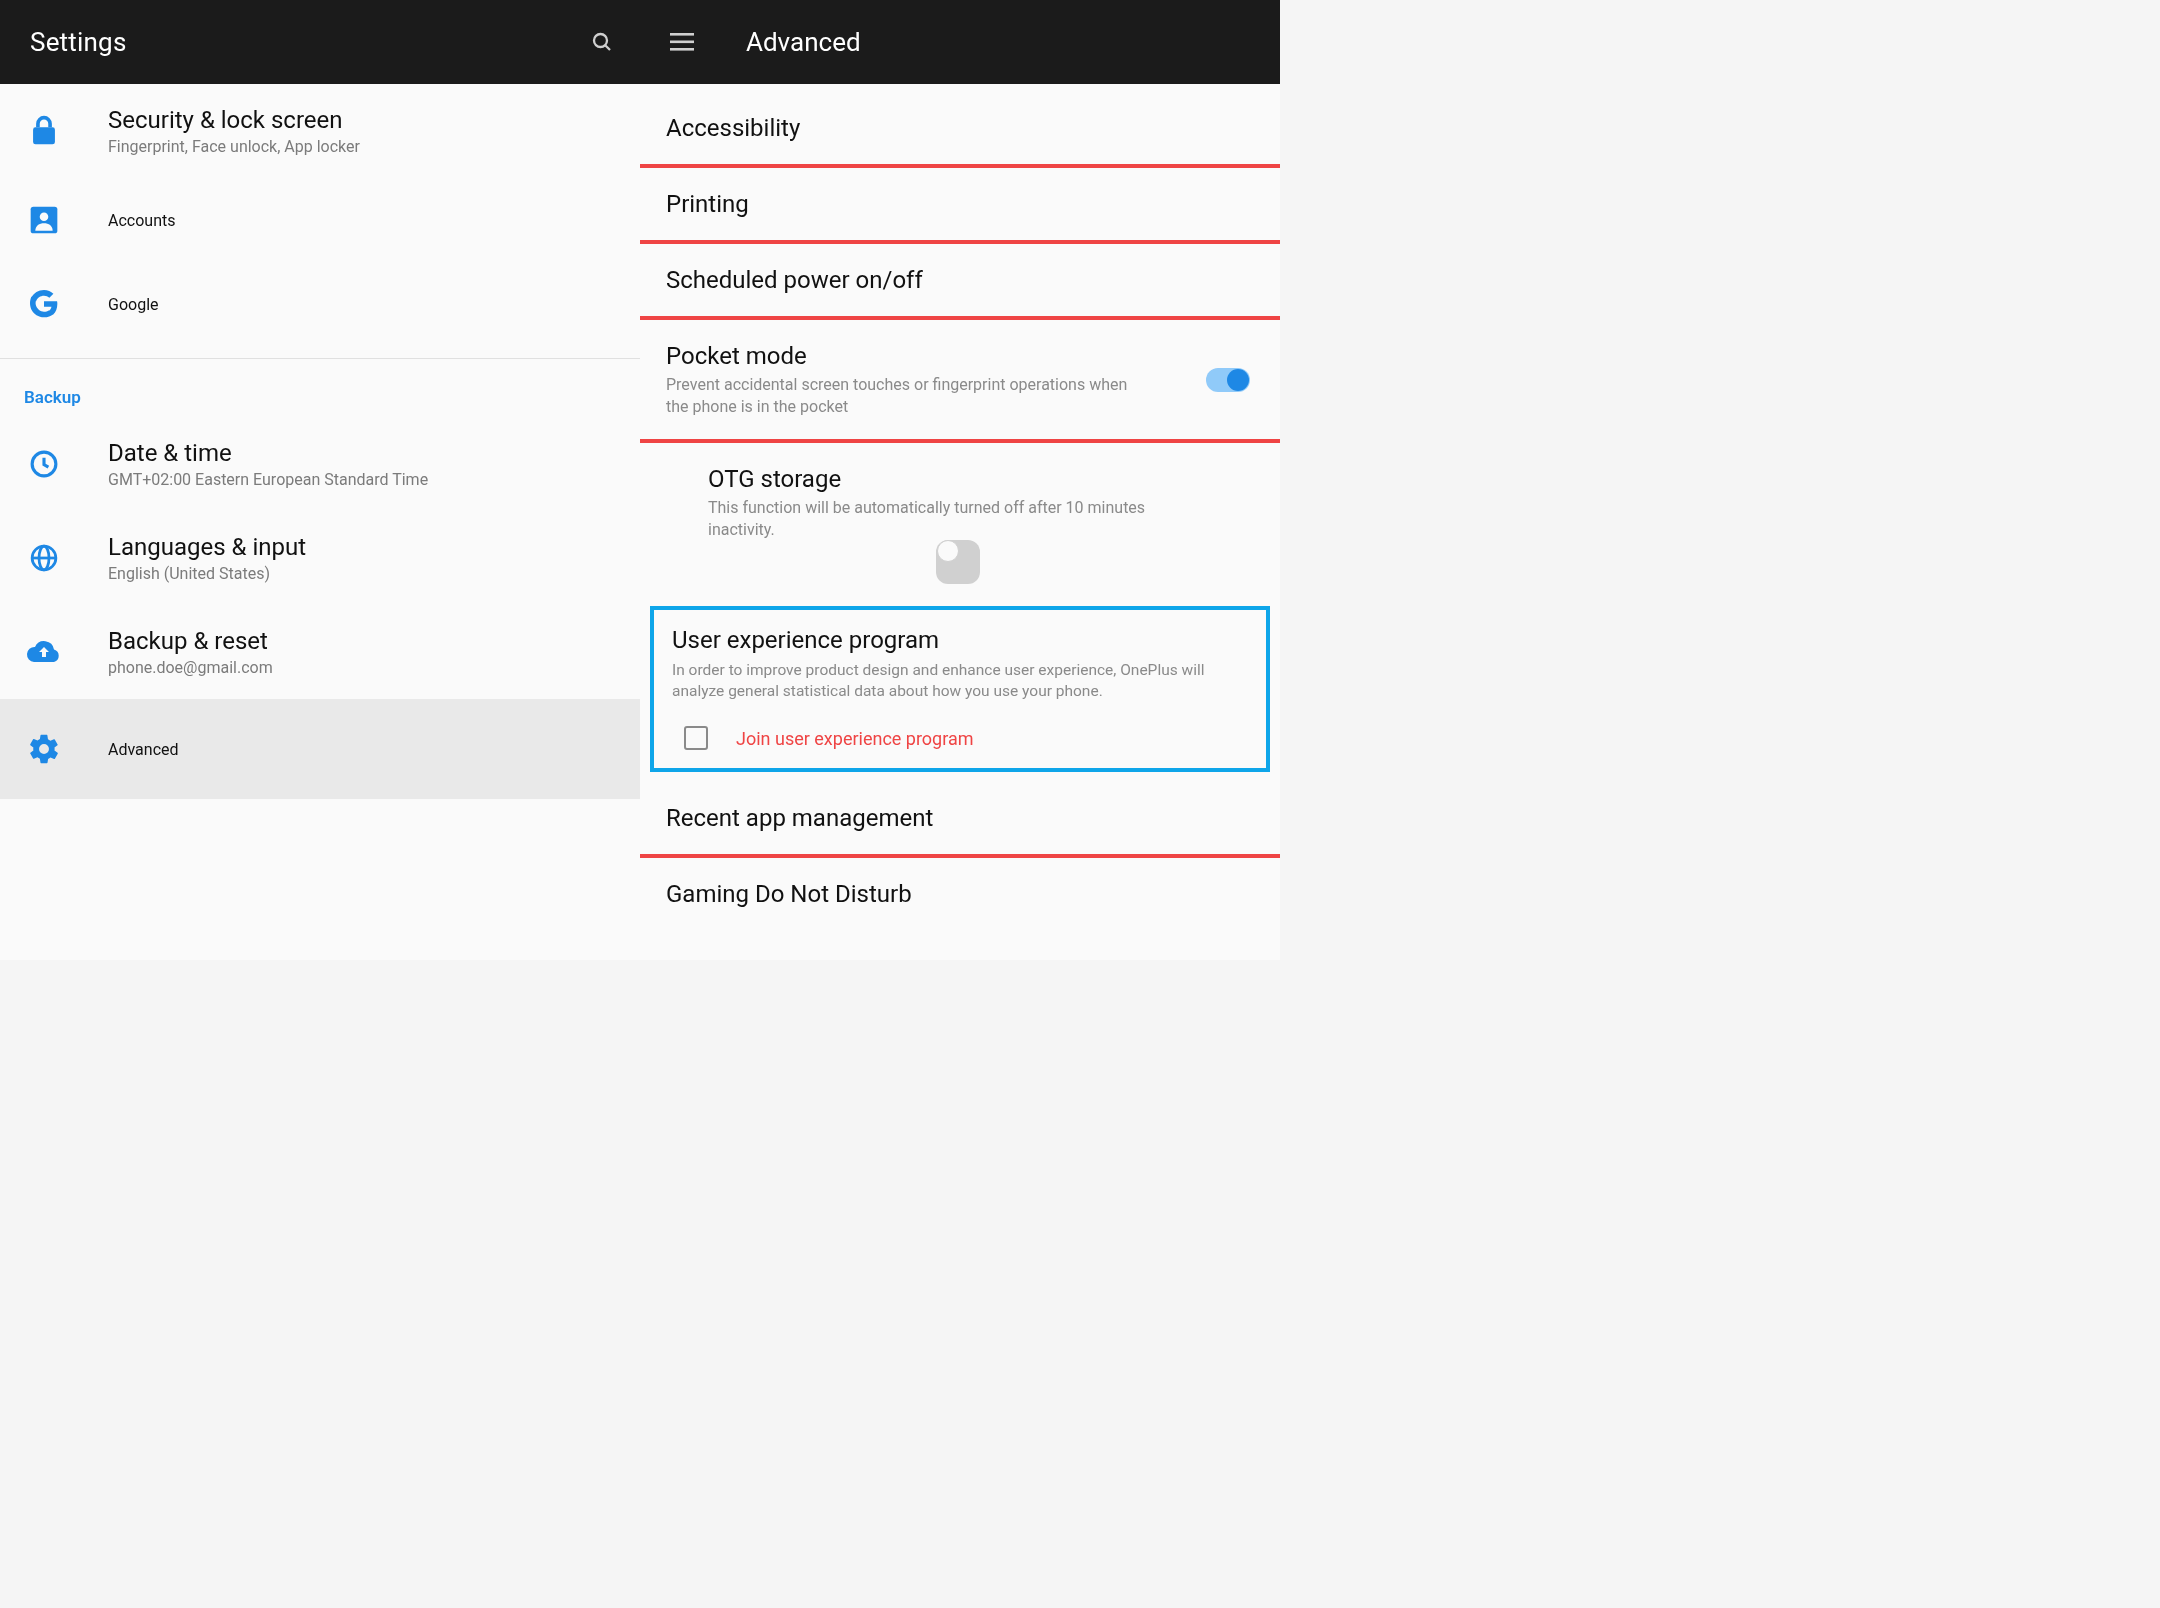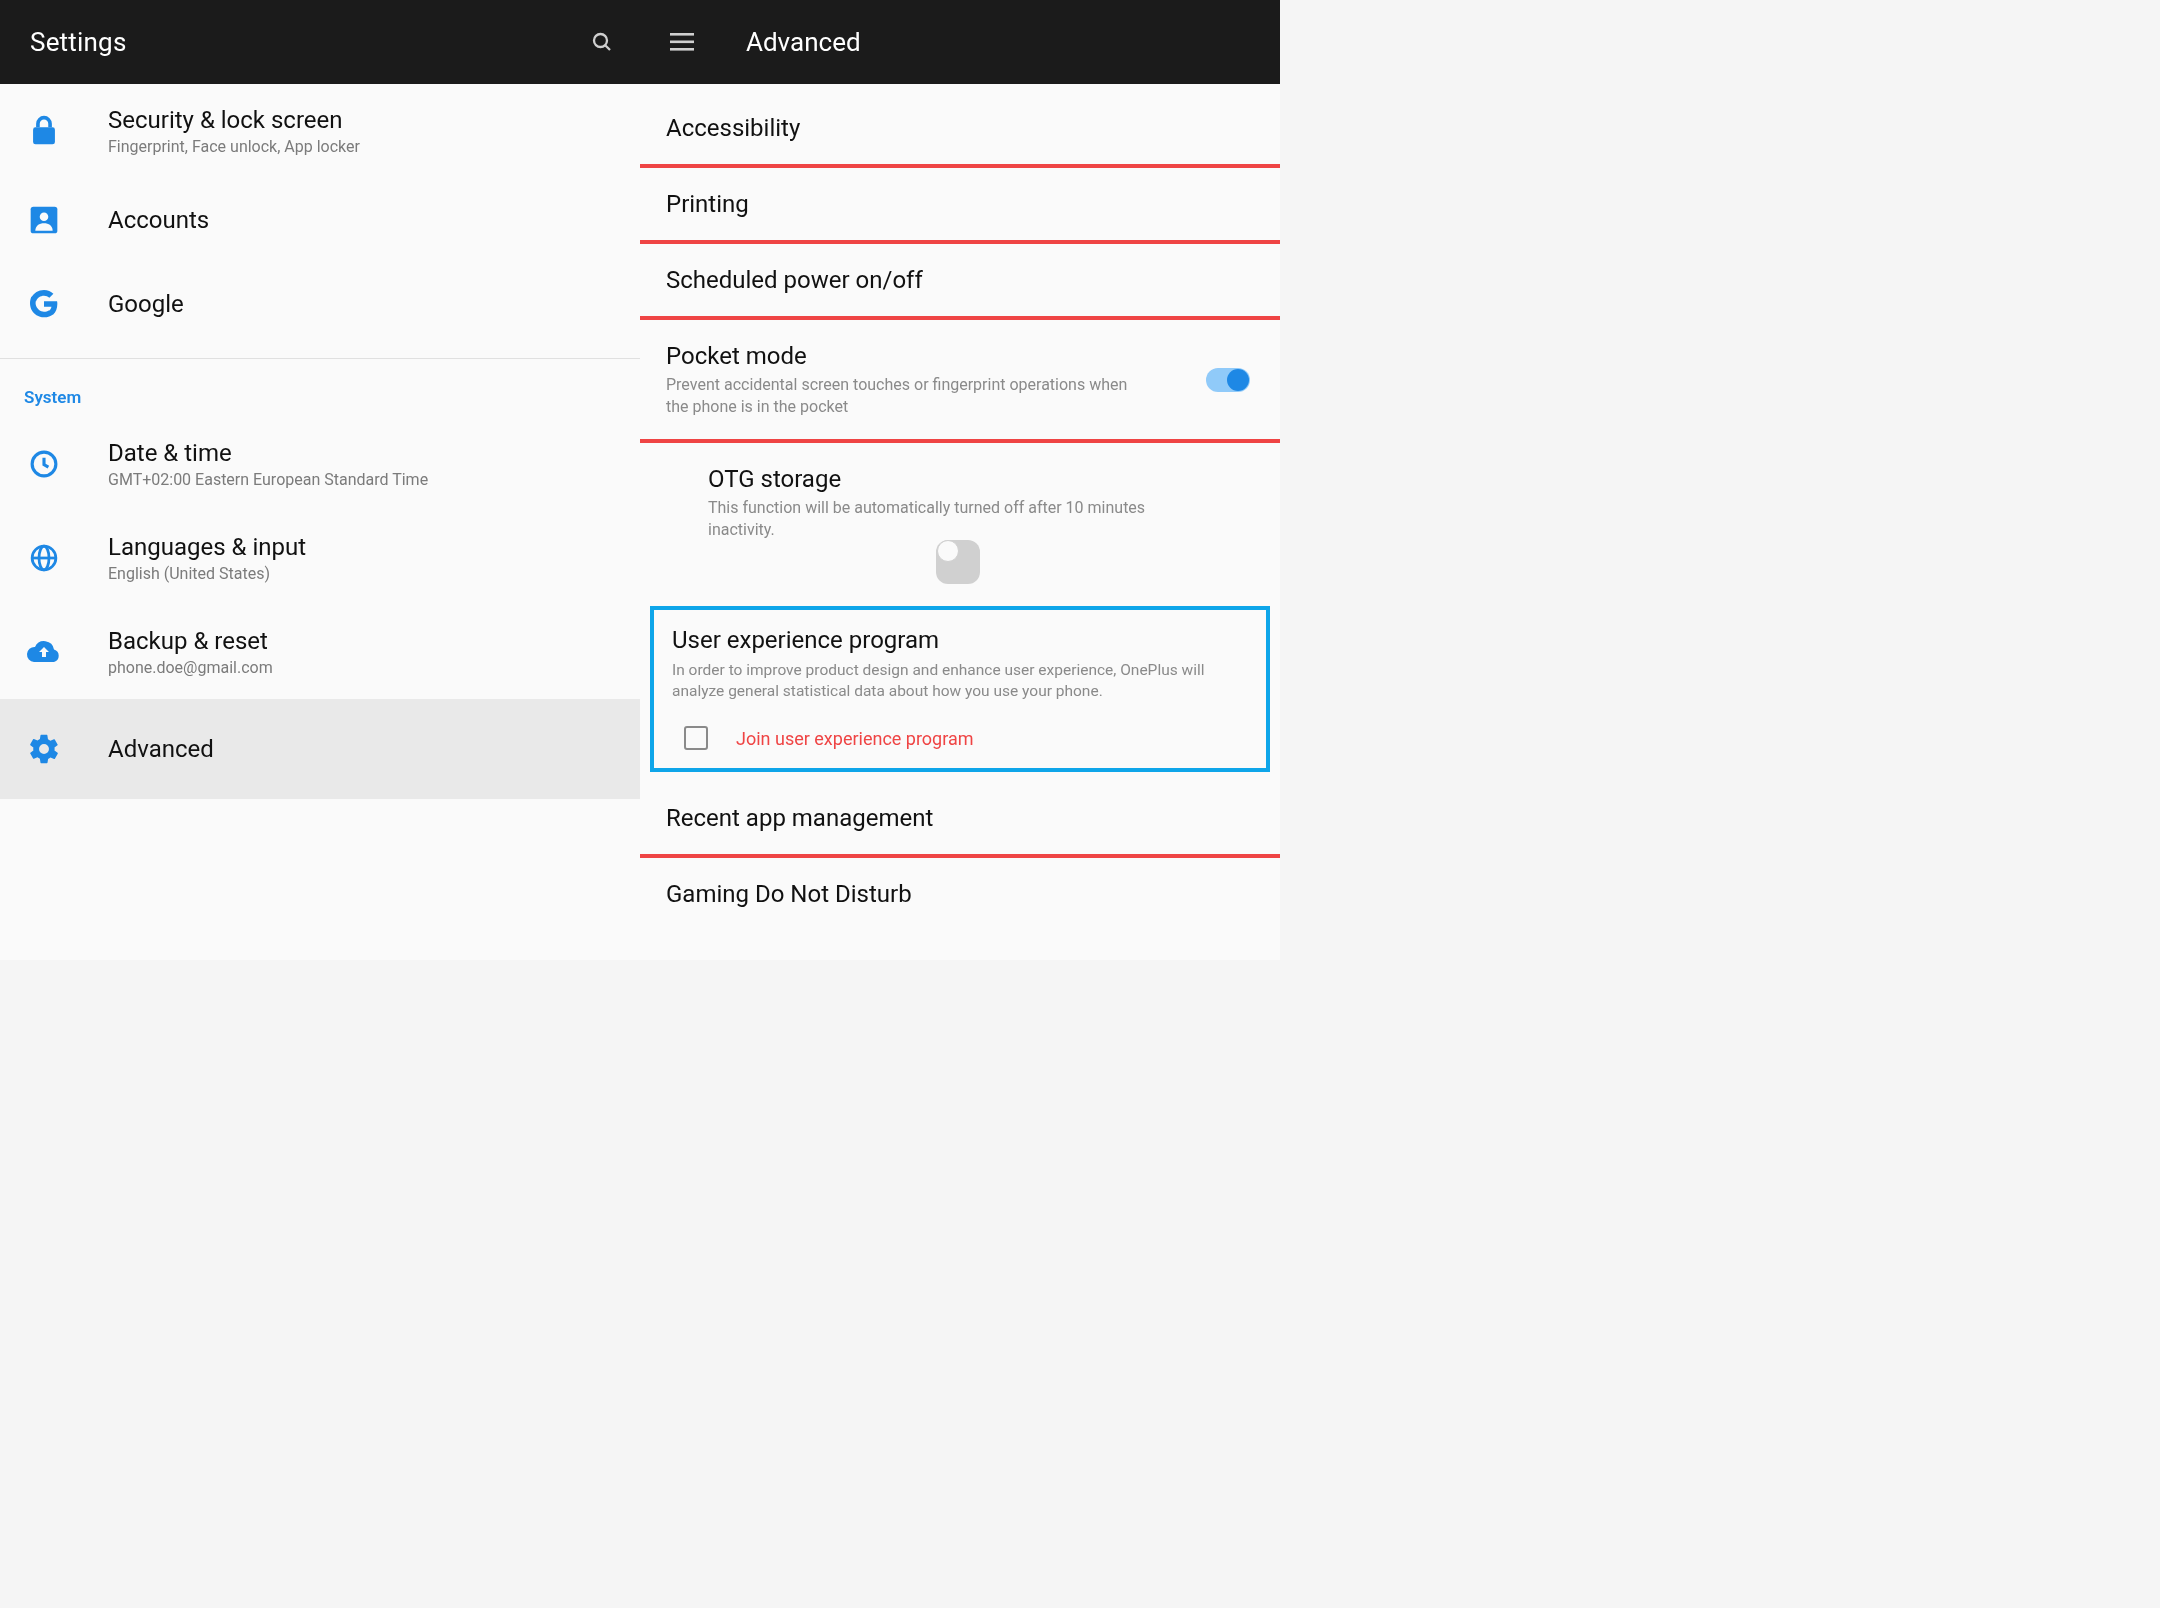--- a/index.html
+++ b/index.html
@@ -18,21 +18,21 @@
   .panel-left { flex: 0 0 640px; background: #fafafa; overflow-y: hidden; }
   .panel-right { flex: 0 0 640px; background: #fafafa; overflow-y: hidden; padding-top: 8px; }
 
   .l-row { display: flex; align-items: center; padding: 22px 20px 22px 24px; cursor: pointer; }
   .l-row .icon { width: 40px; height: 40px; flex: 0 0 40px; margin-right: 44px; display: flex; align-items: center; justify-content: center; }
   .l-row .texts { flex: 1; }
   .l-row .t1 { font-size: 24px; color: #111; }
   .l-row .t2 { font-size: 16px; color: #7b7b7b; margin-top: 3px; }
   .l-row.selected { background: #e9e9e9; }
   .l-row.selected .t1 { color: #111; }
-  .l-row.simple .t1 { font-size: 24px; }
+  .l-row.simple .t1 { font-size: 16px; }
 
   .section-divider { height: 1px; background: #e0e0e0; margin: 12px 0 0 0; }
   .section-header { font-size: 17px; color: #1e88e5; font-weight: 600; padding: 28px 0 10px 24px; }
 
   
   .r-item { padding: 22px 30px 22px 26px; border-bottom: 4px solid #ef4444; cursor: pointer; }
   .r-item .rt1 { font-size: 24px; color: #111; }
   .r-item .rt2 { font-size: 16px; color: #8a8a8a; margin-top: 4px; line-height: 1.35; max-width: 480px; }
   .r-item.with-toggle { display: flex; align-items: center; }
   .r-item.with-toggle .texts { flex: 1; padding-right: 20px; }
@@ -118,21 +118,21 @@
               <path fill="#1e88e5" d="M12.1 26.8c-.4-1.3-.7-2.6-.7-4s.2-2.7.7-4v-5.5H5.1C3.7 16.3 3 20 3 22.8s.7 6.5 2.1 9.5l7-5.5z"></path>
               <path fill="#1e88e5" d="M24 11.6c3.1 0 5.9 1.1 8.1 3.1l6-6C34.5 5 29.7 3 24 3 15.7 3 8.6 7.4 5.1 14.3l7 5.5c1.7-5.1 6.4-8.2 11.9-8.2z"></path>
             </svg>
         </div>
         <div class="texts">
           <div class="t1">Google</div>
         </div>
       </div>
 
       <div class="section-divider"></div>
-      <div class="section-header">System</div>
+      <div class="section-header">Backup</div>
 
       <div class="l-row">
         <div class="icon">
           <svg width="30" height="30" viewBox="0 0 24 24" fill="none" stroke="#1e88e5" stroke-width="2.5">
               <circle cx="12" cy="12" r="9.5"></circle>
               <path d="M12 7 v5.5 l3.5 2"></path>
             </svg>
         </div>
         <div class="texts">
           <div class="t1">Date &amp; time</div>

